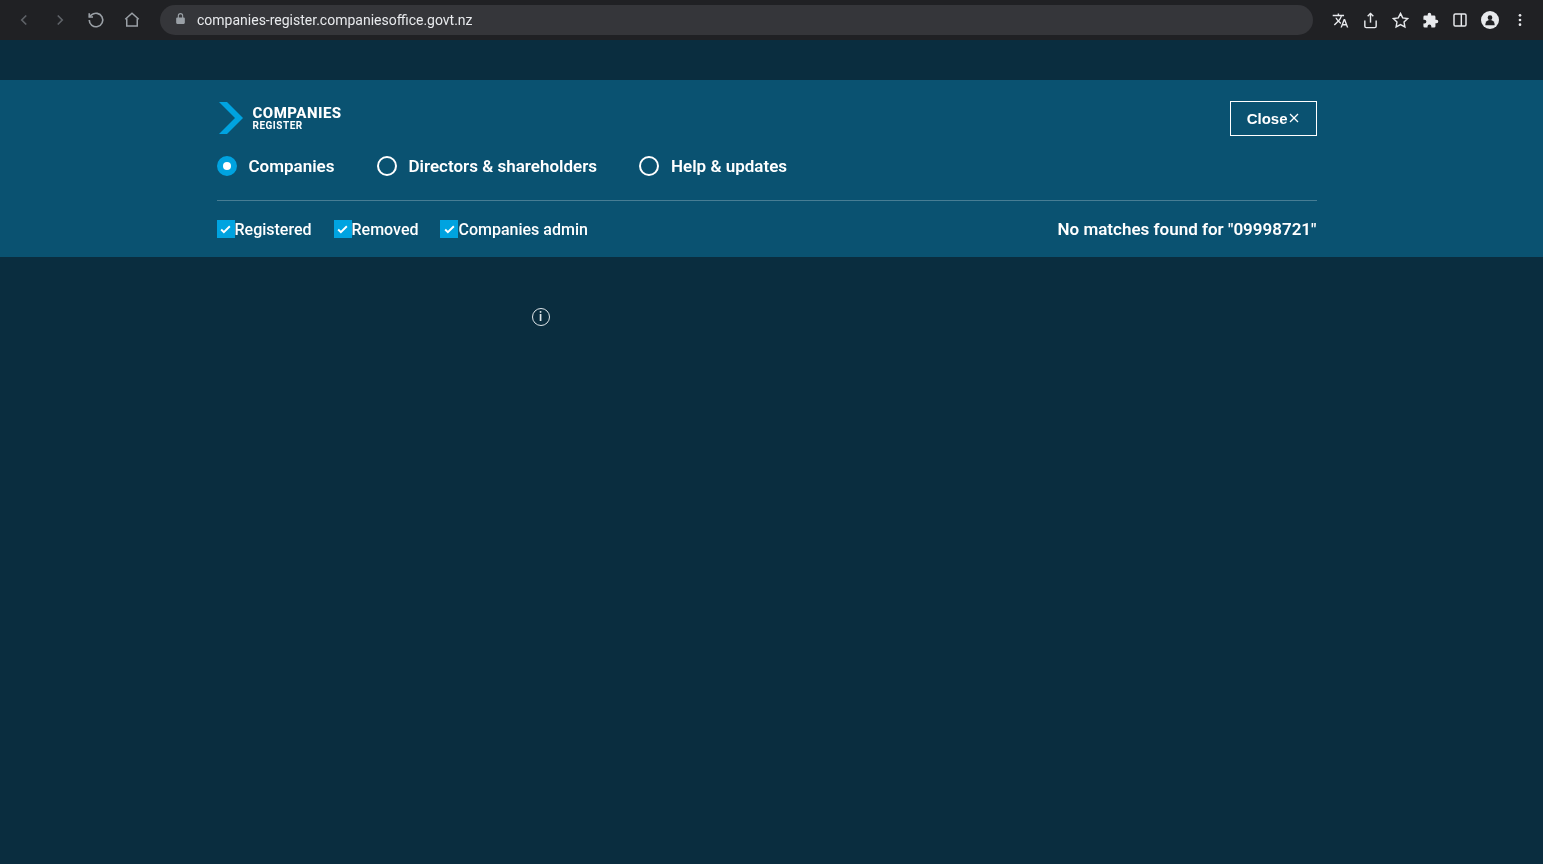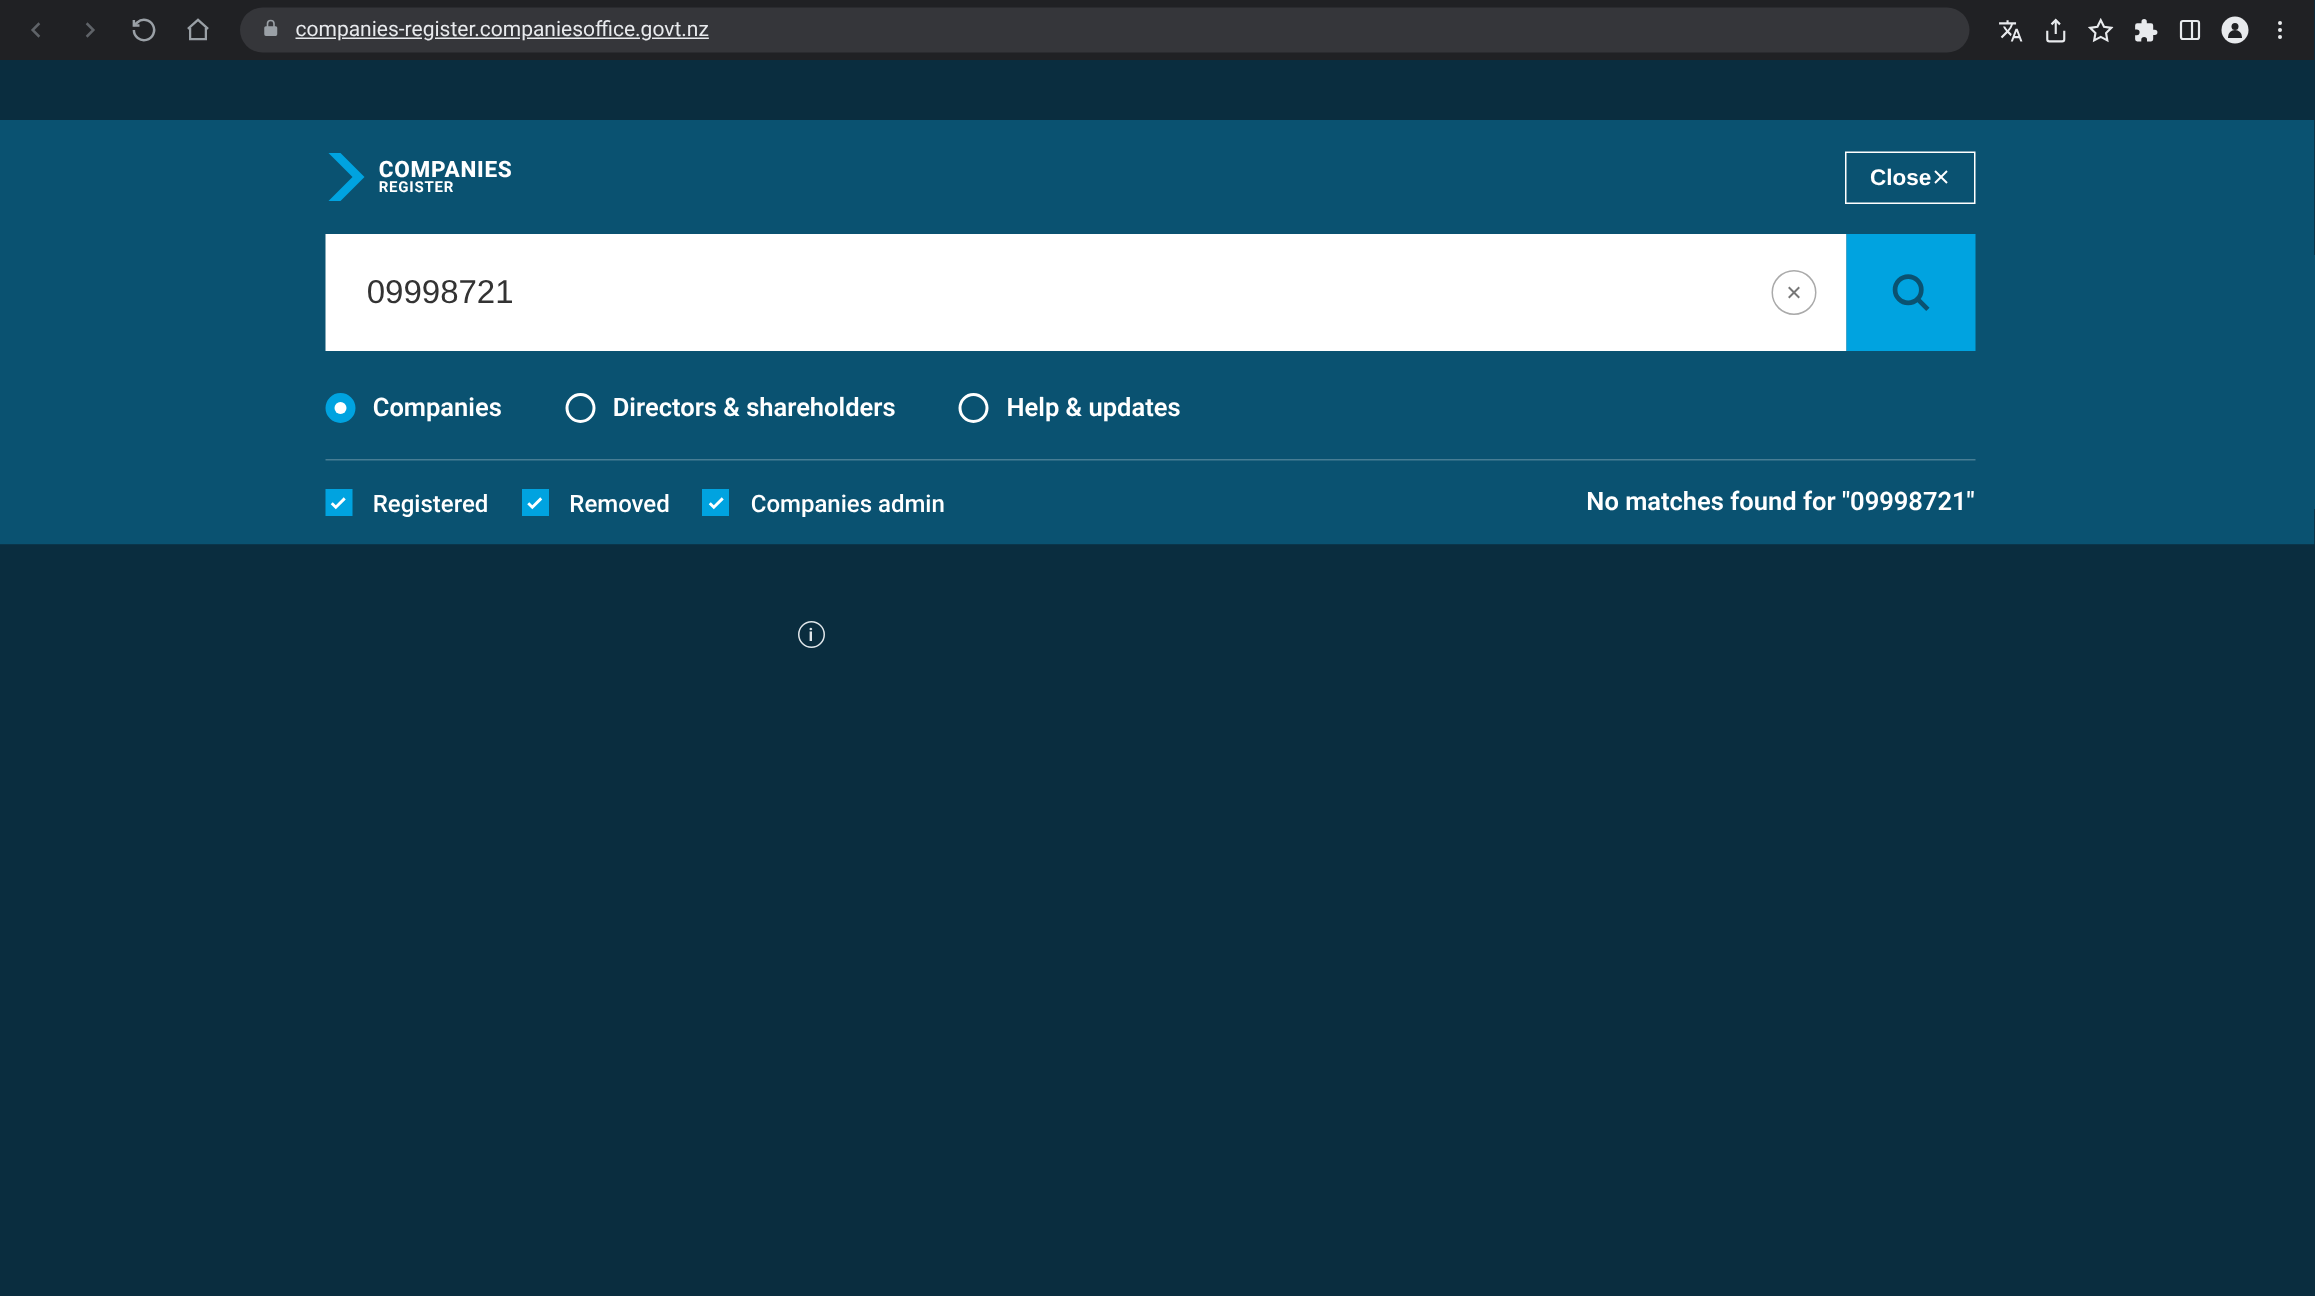--- a/index.html
+++ b/index.html
@@ -34,21 +34,20 @@
       background: #35363a;
       border-radius: 20px;
       height: 30px;
       display: flex;
       align-items: center;
       padding: 0 14px;
       gap: 10px;
       color: #e8eaed;
       font-size: 14px;
       margin: 0 6px;
-      text-decoration: underline;
     }
     .url-bar .lock { color: #9aa0a6; }
     .chrome-right {
       display: flex;
       align-items: center;
       gap: 12px;
       padding: 0 4px;
     }
     .chrome-right svg, .chrome-right .icon-box { color: #e8eaed; }
     .icon-box { width:18px; height:18px; display:flex; align-items:center; justify-content:center; }
@@ -167,21 +166,20 @@
       align-items: center;
       padding: 18px 0;
     }
     .checks {
       display: flex;
       gap: 22px;
     }
     .check-item {
       display: flex;
       align-items: center;
-      gap: 14px;
       color: white;
       font-size: 16px;
       font-weight: 500;
       cursor: pointer;
     }
     .checkbox {
       width: 18px; height: 18px;
       background: #00a3e0;
       display: flex;
       align-items: center;
@@ -316,37 +314,20 @@
       </div>
       <button class="close-btn">
         <span>Close</span>
         <svg width="12" height="12" viewBox="0 0 24 24" fill="none" stroke="currentColor" stroke-width="2.5">
             <line x1="4" y1="4" x2="20" y2="20"></line>
             <line x1="20" y1="4" x2="4" y2="20"></line>
           </svg>
       </button>
     </div>
 
-    <div class="search-row">
-      <div class="search-input">
-        <input type="text" value="09998721" style="">
-        <div class="clear-btn">
-          <svg width="12" height="12" viewBox="0 0 24 24" fill="none" stroke="currentColor" stroke-width="2.5">
-              <line x1="5" y1="5" x2="19" y2="19"></line>
-              <line x1="19" y1="5" x2="5" y2="19"></line>
-            </svg>
-        </div>
-      </div>
-      <div class="search-btn">
-        <svg width="30" height="30" viewBox="0 0 24 24" fill="none" stroke="#0a5271" stroke-width="2.5">
-            <circle cx="10.5" cy="10.5" r="7"></circle>
-            <line x1="21" y1="21" x2="15.5" y2="15.5"></line>
-          </svg>
-      </div>
-    </div>
 
     <div class="radio-row">
       <div class="radio-item">
         <div class="radio selected"></div>
         <span>Companies</span>
       </div>
       <div class="radio-item">
         <div class="radio"></div>
         <span>Directors &amp; shareholders</span>
       </div>

